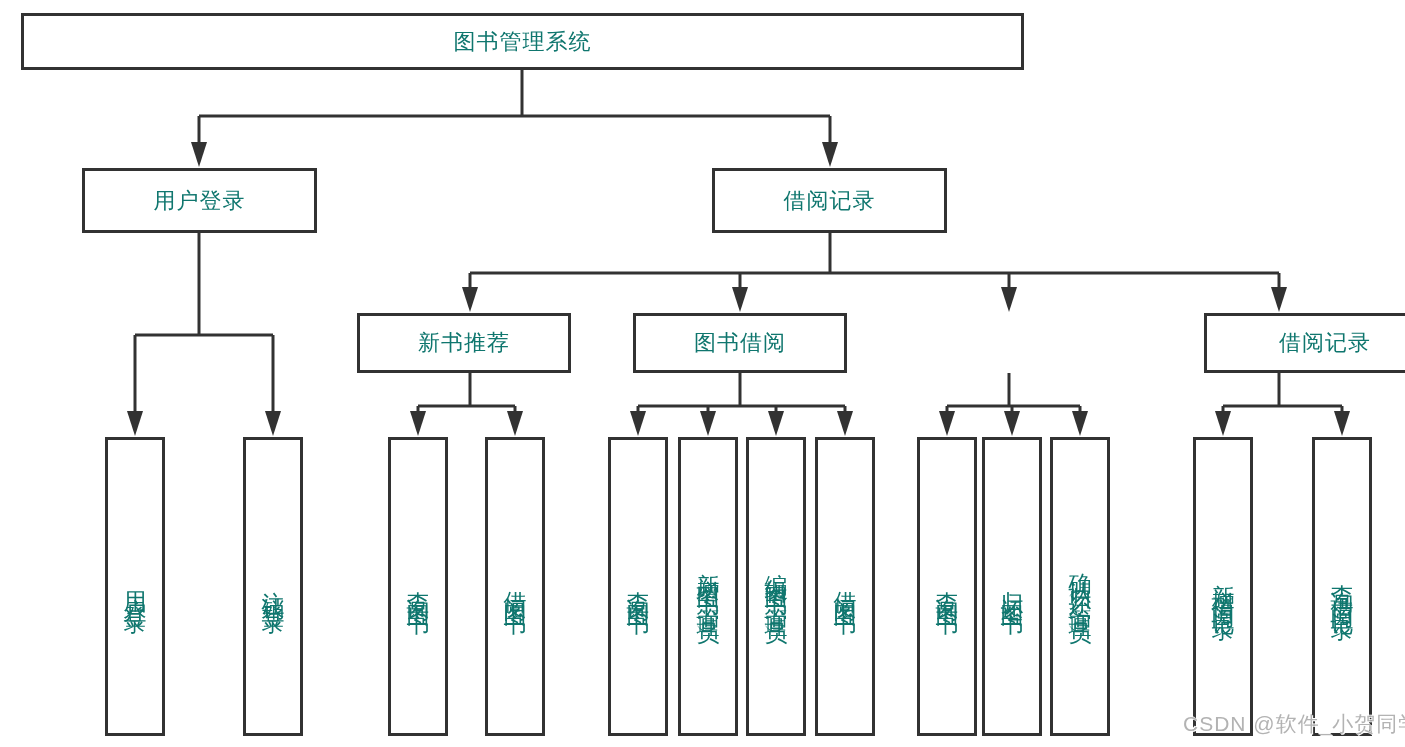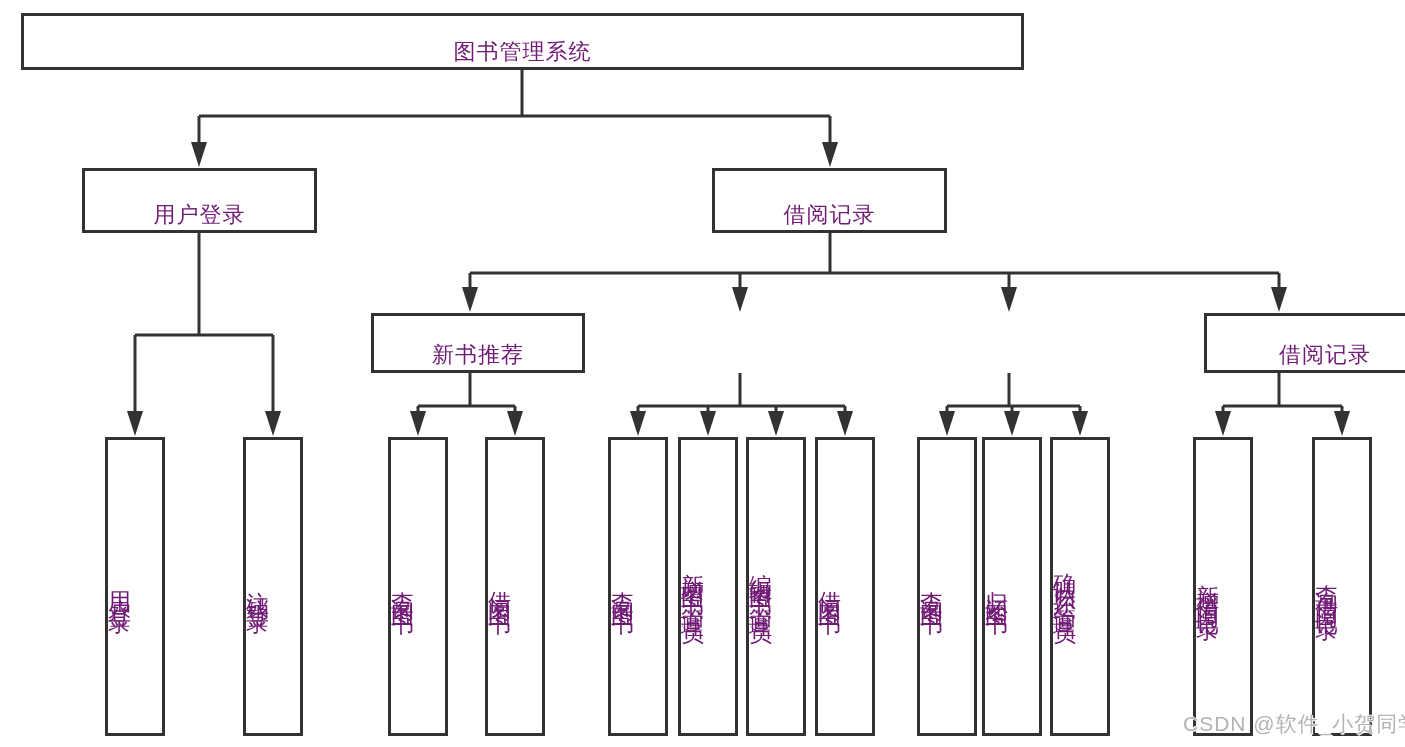--- a/index.html
+++ b/index.html
@@ -12,31 +12,31 @@
     overflow:hidden;
   }
   .wires{position:absolute;left:0;top:0;width:1405px;height:747px;}
   .wires line{stroke:#323232;stroke-width:3;}
   .wires polygon{fill:#323232;stroke:none;}
   .box{
     position:absolute;
     box-sizing:border-box;
     border:3px solid #323232;
     background:#ffffff;
-    display:flex;align-items:flex-end;justify-content:center;
+    display:flex;align-items:center;justify-content:center;
     font-size:22px;
     letter-spacing:1px;
-    color:#701a75;
+    color:#0f766e;
   }
   .root{left:21px;top:13px;width:1003px;height:57px;}
   .lvl2{top:168px;width:235px;height:65px;}
   .n-user-login{left:82px;}
   .n-book-mgmt{left:712px;}
   .lvl3{top:313px;width:214px;height:60px;}
-  .n-new-book{left:371px;}
+  .n-new-book{left:357px;}
   .n-book-borrow{left:633px;}
   .n-cur-borrow{left:902px;}
   .n-borrow-rec{left:1204px;padding-left:28px;}
   .leaf{
     top:437px;width:60px;height:299px;
     writing-mode:vertical-rl;
     text-orientation:mixed;
     font-size:23px;
     letter-spacing:7px;
     line-height:1;
@@ -137,20 +137,23 @@
   <div class="box lvl2 n-user-login">
     <span>用户登录</span>
   </div>
   <div class="box lvl2 n-book-mgmt">
     <span>借阅记录</span>
   </div>
 
   <div class="box lvl3 n-new-book">
     <span>新书推荐</span>
   </div>
+  <div class="box lvl3 n-book-borrow">
+    <span>图书借阅</span>
+  </div>
   <div class="box lvl3 n-borrow-rec">
     <span>借阅记录</span>
   </div>
 
   <div class="box leaf lf-1a">
     <span>用户登录</span>
   </div>
   <div class="box leaf lf-1b">
     <span>注销登录</span>
   </div>

